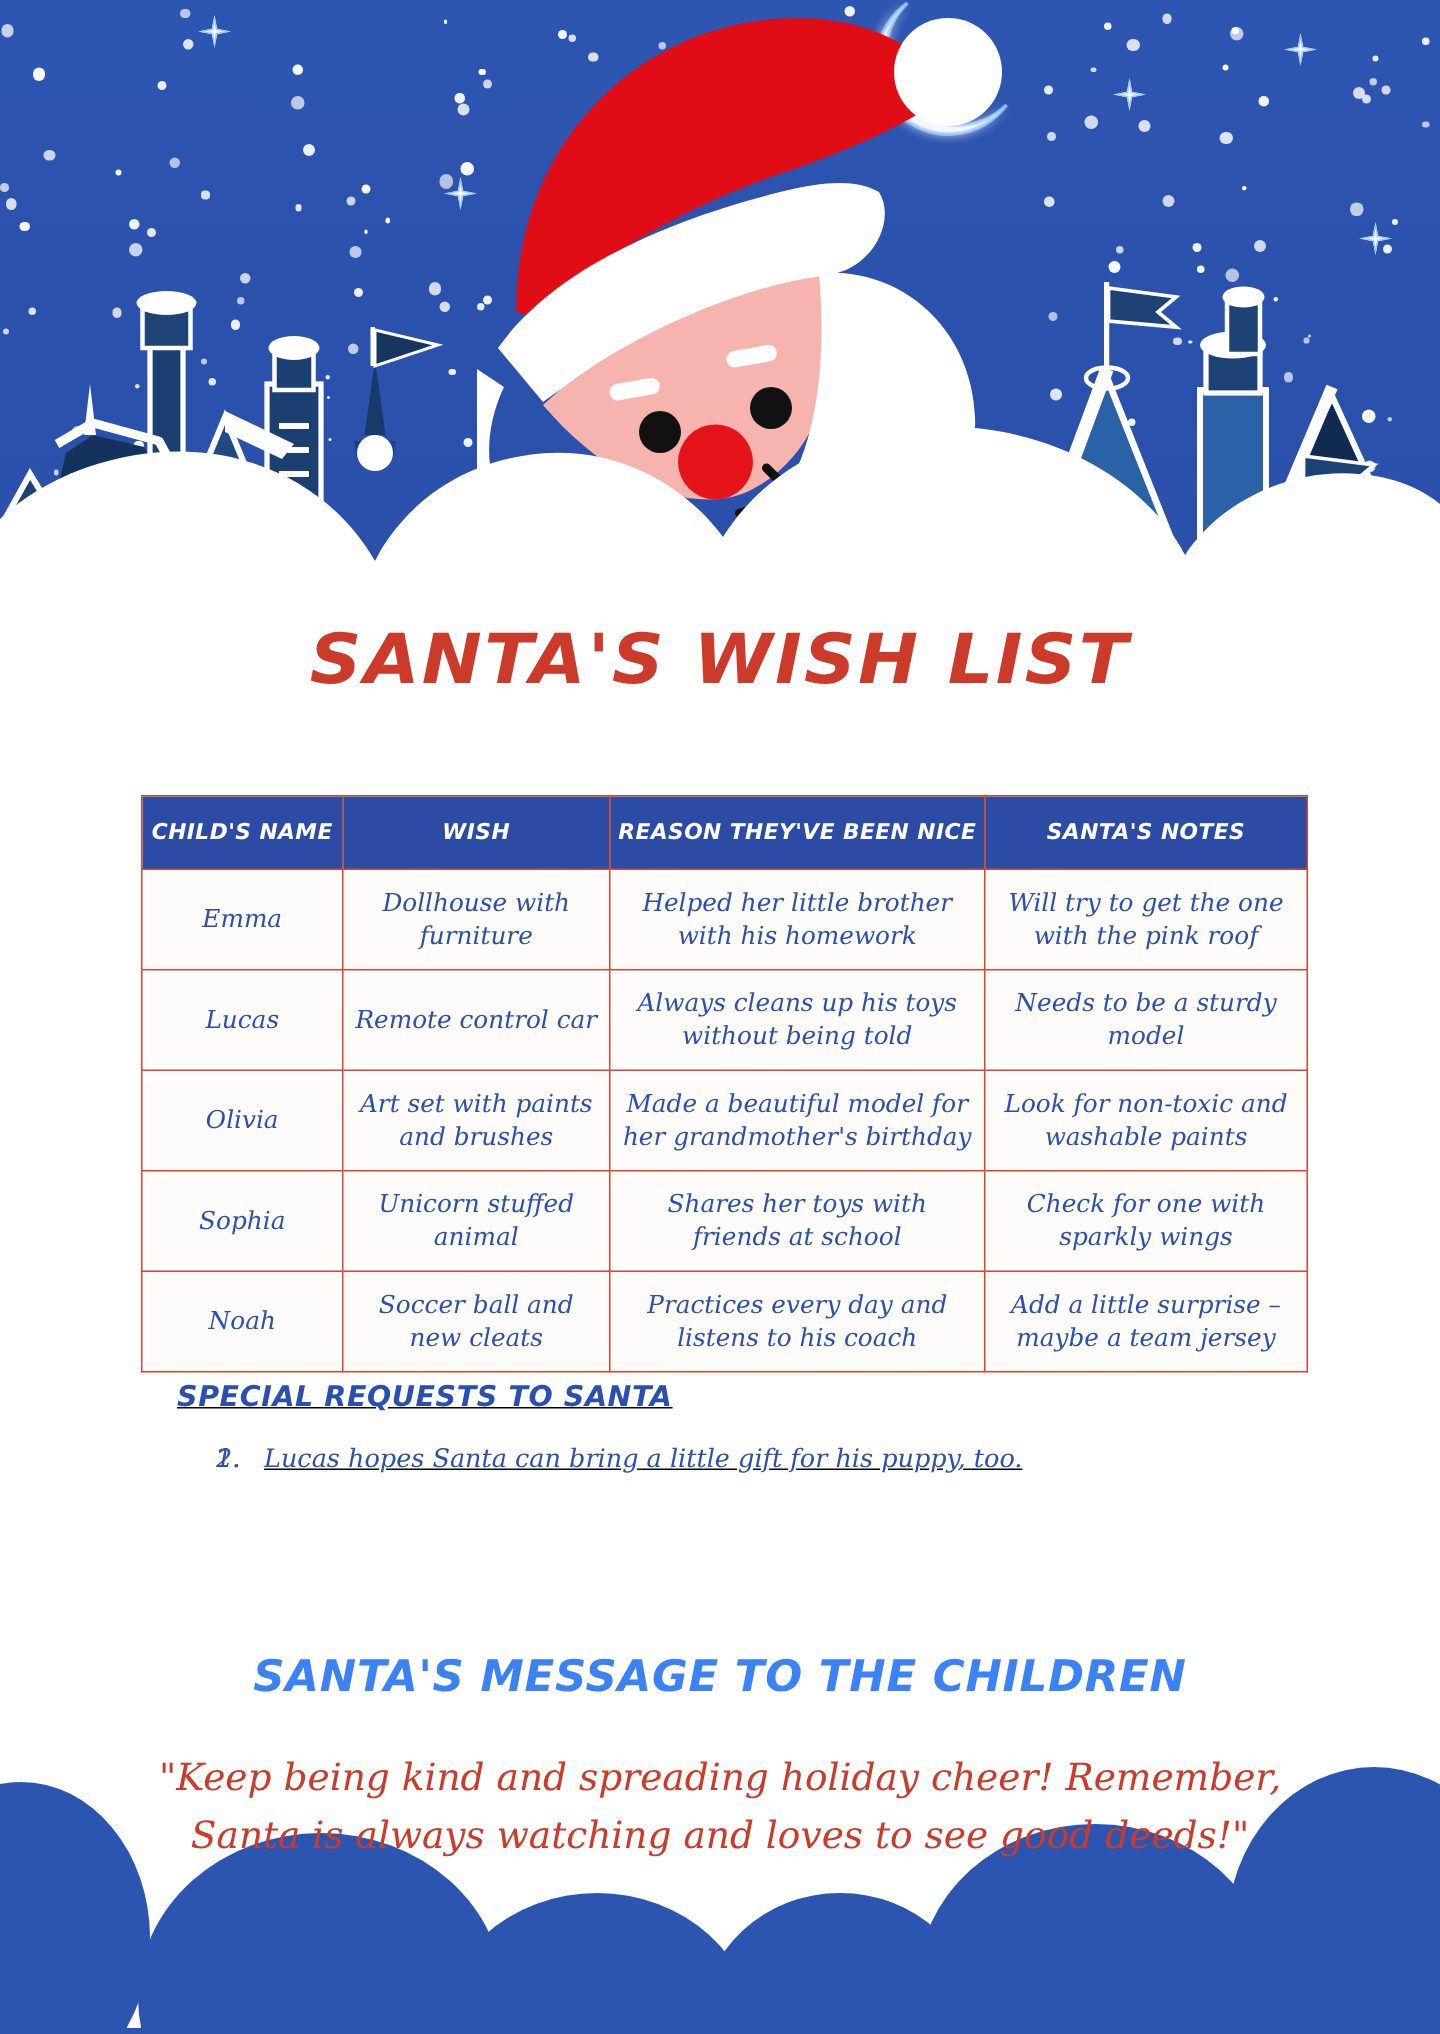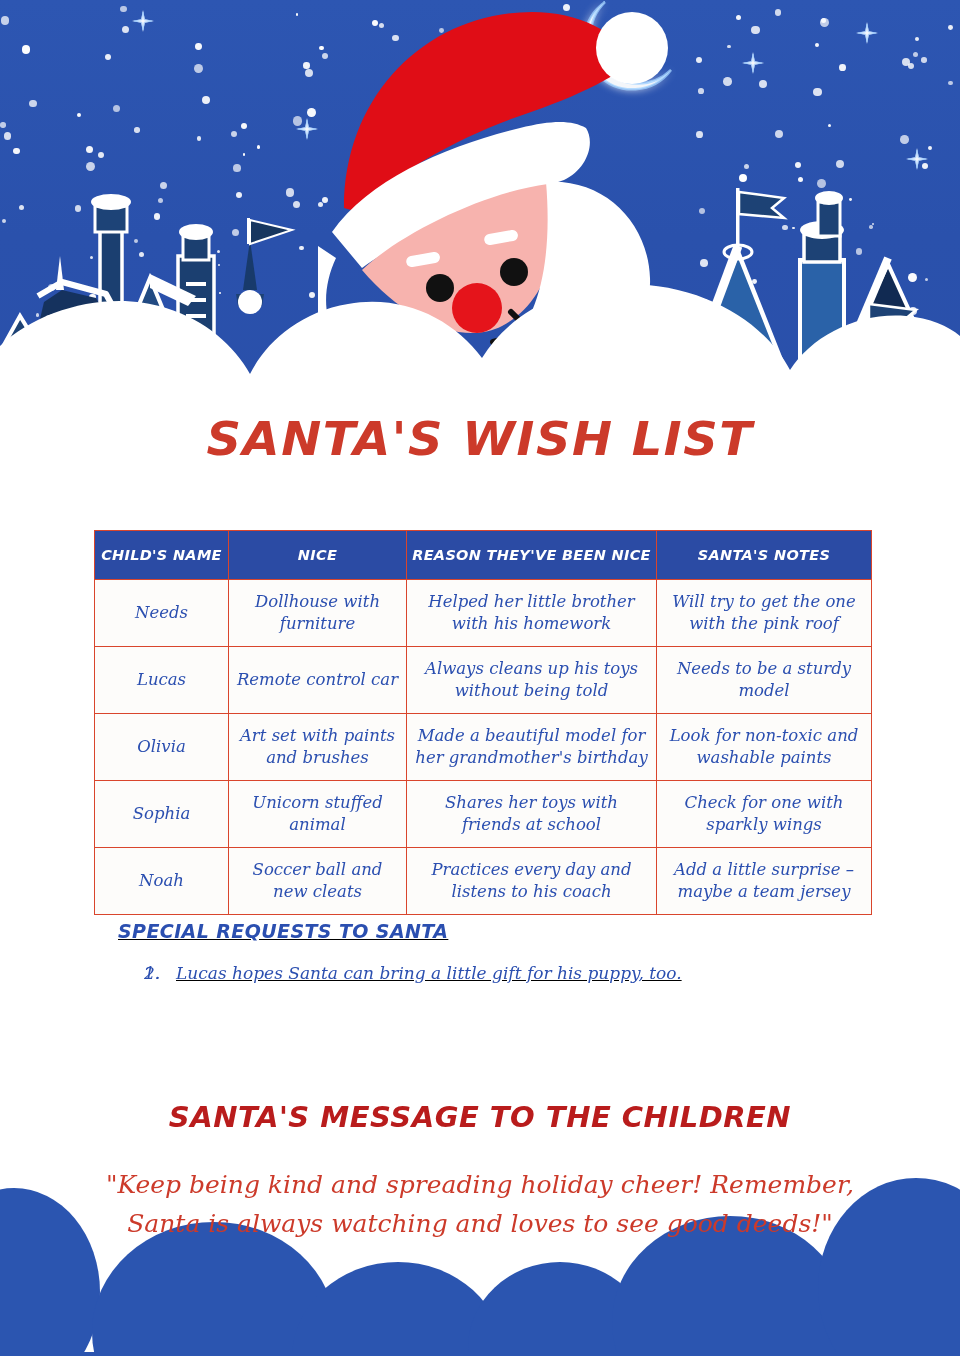--- a/index.html
+++ b/index.html
@@ -72,21 +72,21 @@
     position:absolute;left:26px;top:0;
     font-family:"DejaVu Serif", serif;font-style:italic;
     font-size:17px;color:#2b4fb0;
   }
 
   
   #message-section{position:absolute;left:0;top:1100px;width:960px;text-align:center;z-index:6;}
   #message-heading{
     font-family:"DejaVu Sans", sans-serif;
     font-size:29px;font-weight:700;font-style:italic;
-    color:#b91c1c;letter-spacing:0.5px;margin:0 0 32px 0;
+    color:#3b82f6;letter-spacing:0.5px;margin:0 0 32px 0;
   }
   #message-body{
     font-family:"DejaVu Serif", serif;font-style:italic;
     font-size:25px;color:#cc3a2a;line-height:1.55;
     margin:0 auto;width:760px;
   }
 
   
   #bottom-deco{position:absolute;left:0;bottom:0;width:960px;height:260px;z-index:2;pointer-events:none;}
 </style>
@@ -377,28 +377,28 @@
 <table id="wishlist-table">
   <colgroup>
     <col class="col-name">
       <col class="col-wish">
       <col class="col-reason">
       <col class="col-notes">
   </colgroup>
   <thead>
     <tr>
       <th>CHILD'S NAME</th>
-      <th>NICE</th>
+      <th>WISH</th>
       <th>REASON THEY'VE BEEN NICE</th>
       <th>SANTA'S NOTES</th>
     </tr>
   </thead>
   <tbody>
     <tr>
-      <td>Needs</td>
+      <td>Emma</td>
       <td>Dollhouse with furniture</td>
       <td>Helped her little brother with his homework</td>
       <td>Will try to get the one with the pink roof</td>
     </tr>
     <tr>
       <td>Lucas</td>
       <td>Remote control car</td>
       <td>Always cleans up his toys without being told</td>
       <td>Needs to be a sturdy model</td>
     </tr>

